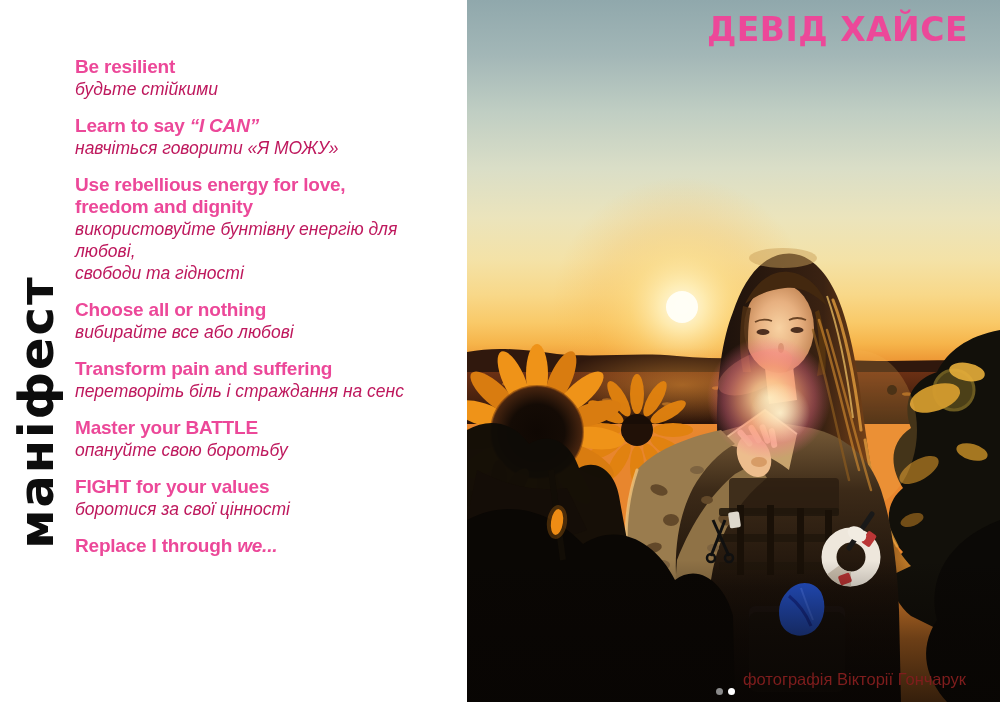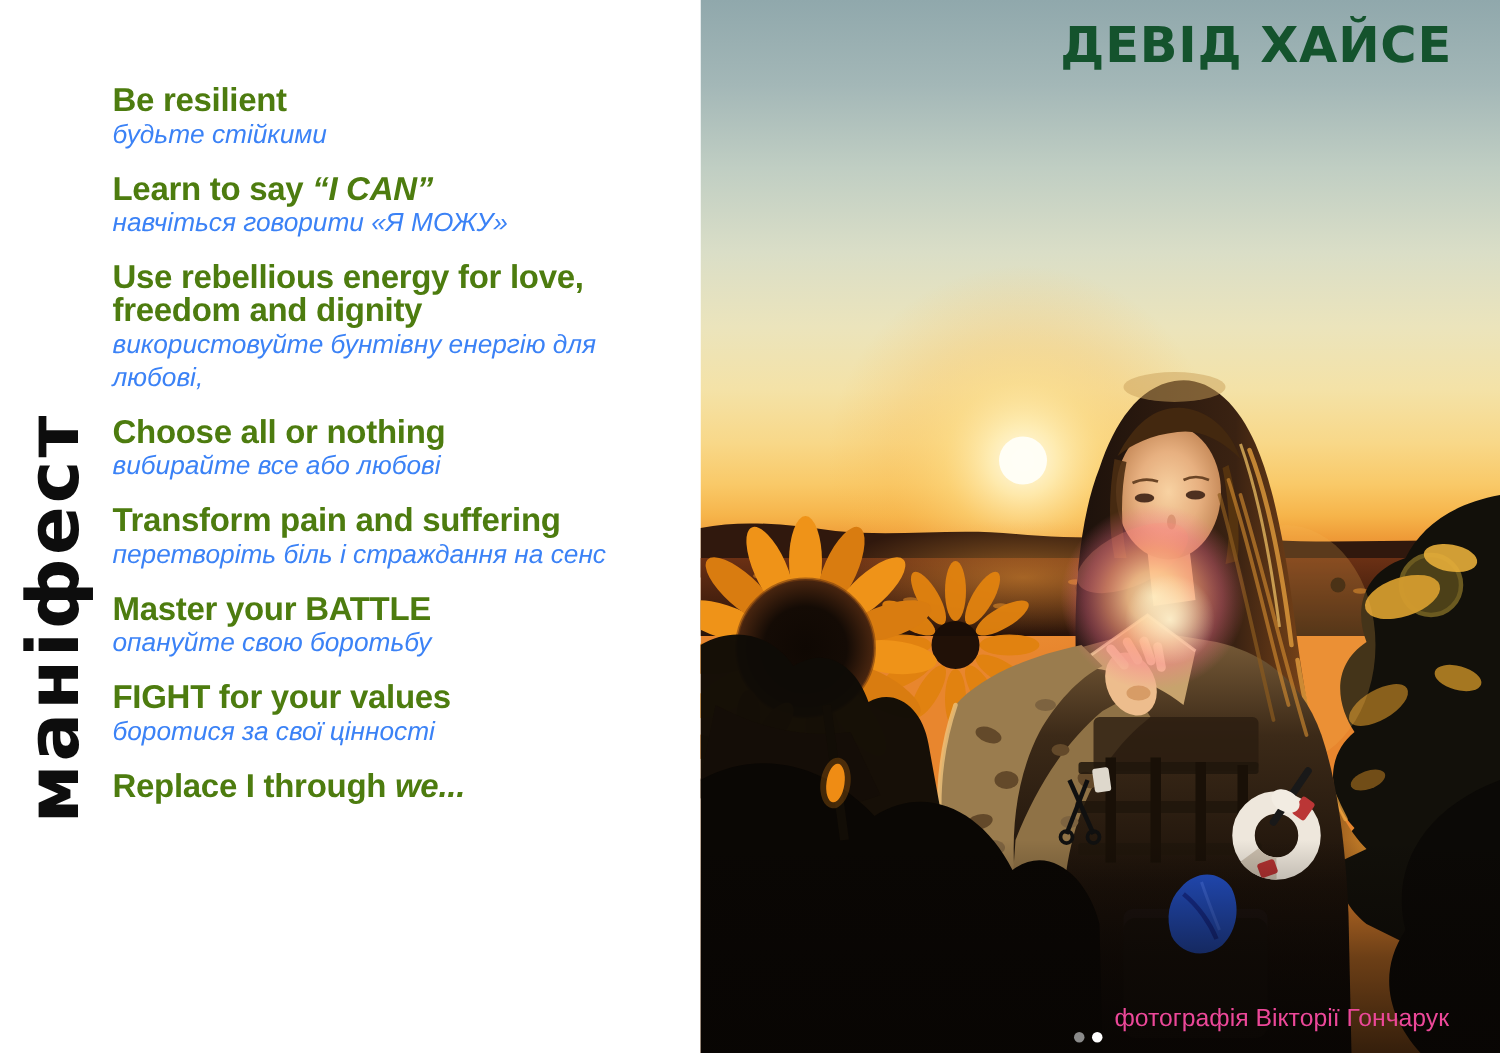--- a/index.html
+++ b/index.html
@@ -6,31 +6,31 @@
   .page{position:relative;width:1000px;height:707px;background:#ffffff;overflow:hidden;
         font-family:"Liberation Sans",sans-serif;}
 
   
   .vertical-title{position:absolute;left:36px;top:412px;
     transform:translate(-50%,-50%) rotate(-90deg);
     white-space:nowrap;font-family:"DejaVu Sans",sans-serif;
     font-size:48px;font-weight:bold;letter-spacing:2px;color:#0d0d0d;}
   .manifesto{position:absolute;left:75px;top:56px;margin:0;padding:0;list-style:none;width:385px;}
   .manifesto li{margin:0 0 15px 0;padding:0;}
-  .en-line{font-weight:bold;font-size:22px;line-height:22px;color:#4d7c0f;letter-spacing:-0.2px;}
+  .en-line{font-weight:bold;font-size:19px;line-height:22px;color:#ec4899;letter-spacing:-0.2px;}
   .en-line .it{font-style:italic;text-align:center;}
-  .uk-line{font-style:italic;font-size:17.5px;line-height:22px;color:#3b82f6;}
+  .uk-line{font-style:italic;font-size:17.5px;line-height:22px;color:#be185d;}
 
   
   .photo{position:absolute;left:467px;top:0;width:533px;height:702px;margin:0;}
   .photo svg{position:absolute;left:0;top:0;display:block;}
   .photo-title{position:absolute;top:10px;right:32px;margin:0;
     font-family:"DejaVu Sans",sans-serif;font-size:33px;font-weight:bold;
-    letter-spacing:0.5px;color:#14532d;}
-  .photo-credit{position:absolute;right:34px;bottom:13px;font-size:16.5px;color:#ec4899;}
+    letter-spacing:0.5px;color:#ec4899;}
+  .photo-credit{position:absolute;right:34px;bottom:13px;font-size:16.5px;color:#7f1d1d;}
   .dots{position:absolute;left:249px;bottom:7px;display:flex;gap:5px;}
   .dot{width:7px;height:7px;border-radius:50%;}
   .dot.inactive{background:#8a8a8a;}
   .dot.active{background:#ffffff;}
 </style>
 </head>
 <body>
 
 <div class="page">
 
@@ -42,20 +42,21 @@
           <div class="uk-line">будьте стійкими</div>
         </li>
         <li>
           <div class="en-line"><span>Learn to say </span><span class="it">“I CAN”</span></div>
           <div class="uk-line">навчіться говорити «Я МОЖУ»</div>
         </li>
         <li>
           <div class="en-line"><span>Use rebellious energy for love,</span></div>
           <div class="en-line"><span>freedom and dignity</span></div>
           <div class="uk-line">використовуйте бунтівну енергію для любові,</div>
+          <div class="uk-line">свободи та гідності</div>
         </li>
         <li>
           <div class="en-line"><span>Choose all or nothing</span></div>
           <div class="uk-line">вибирайте все або любові</div>
         </li>
         <li>
           <div class="en-line"><span>Transform pain and suffering</span></div>
           <div class="uk-line">перетворіть біль і страждання на сенс</div>
         </li>
         <li>

